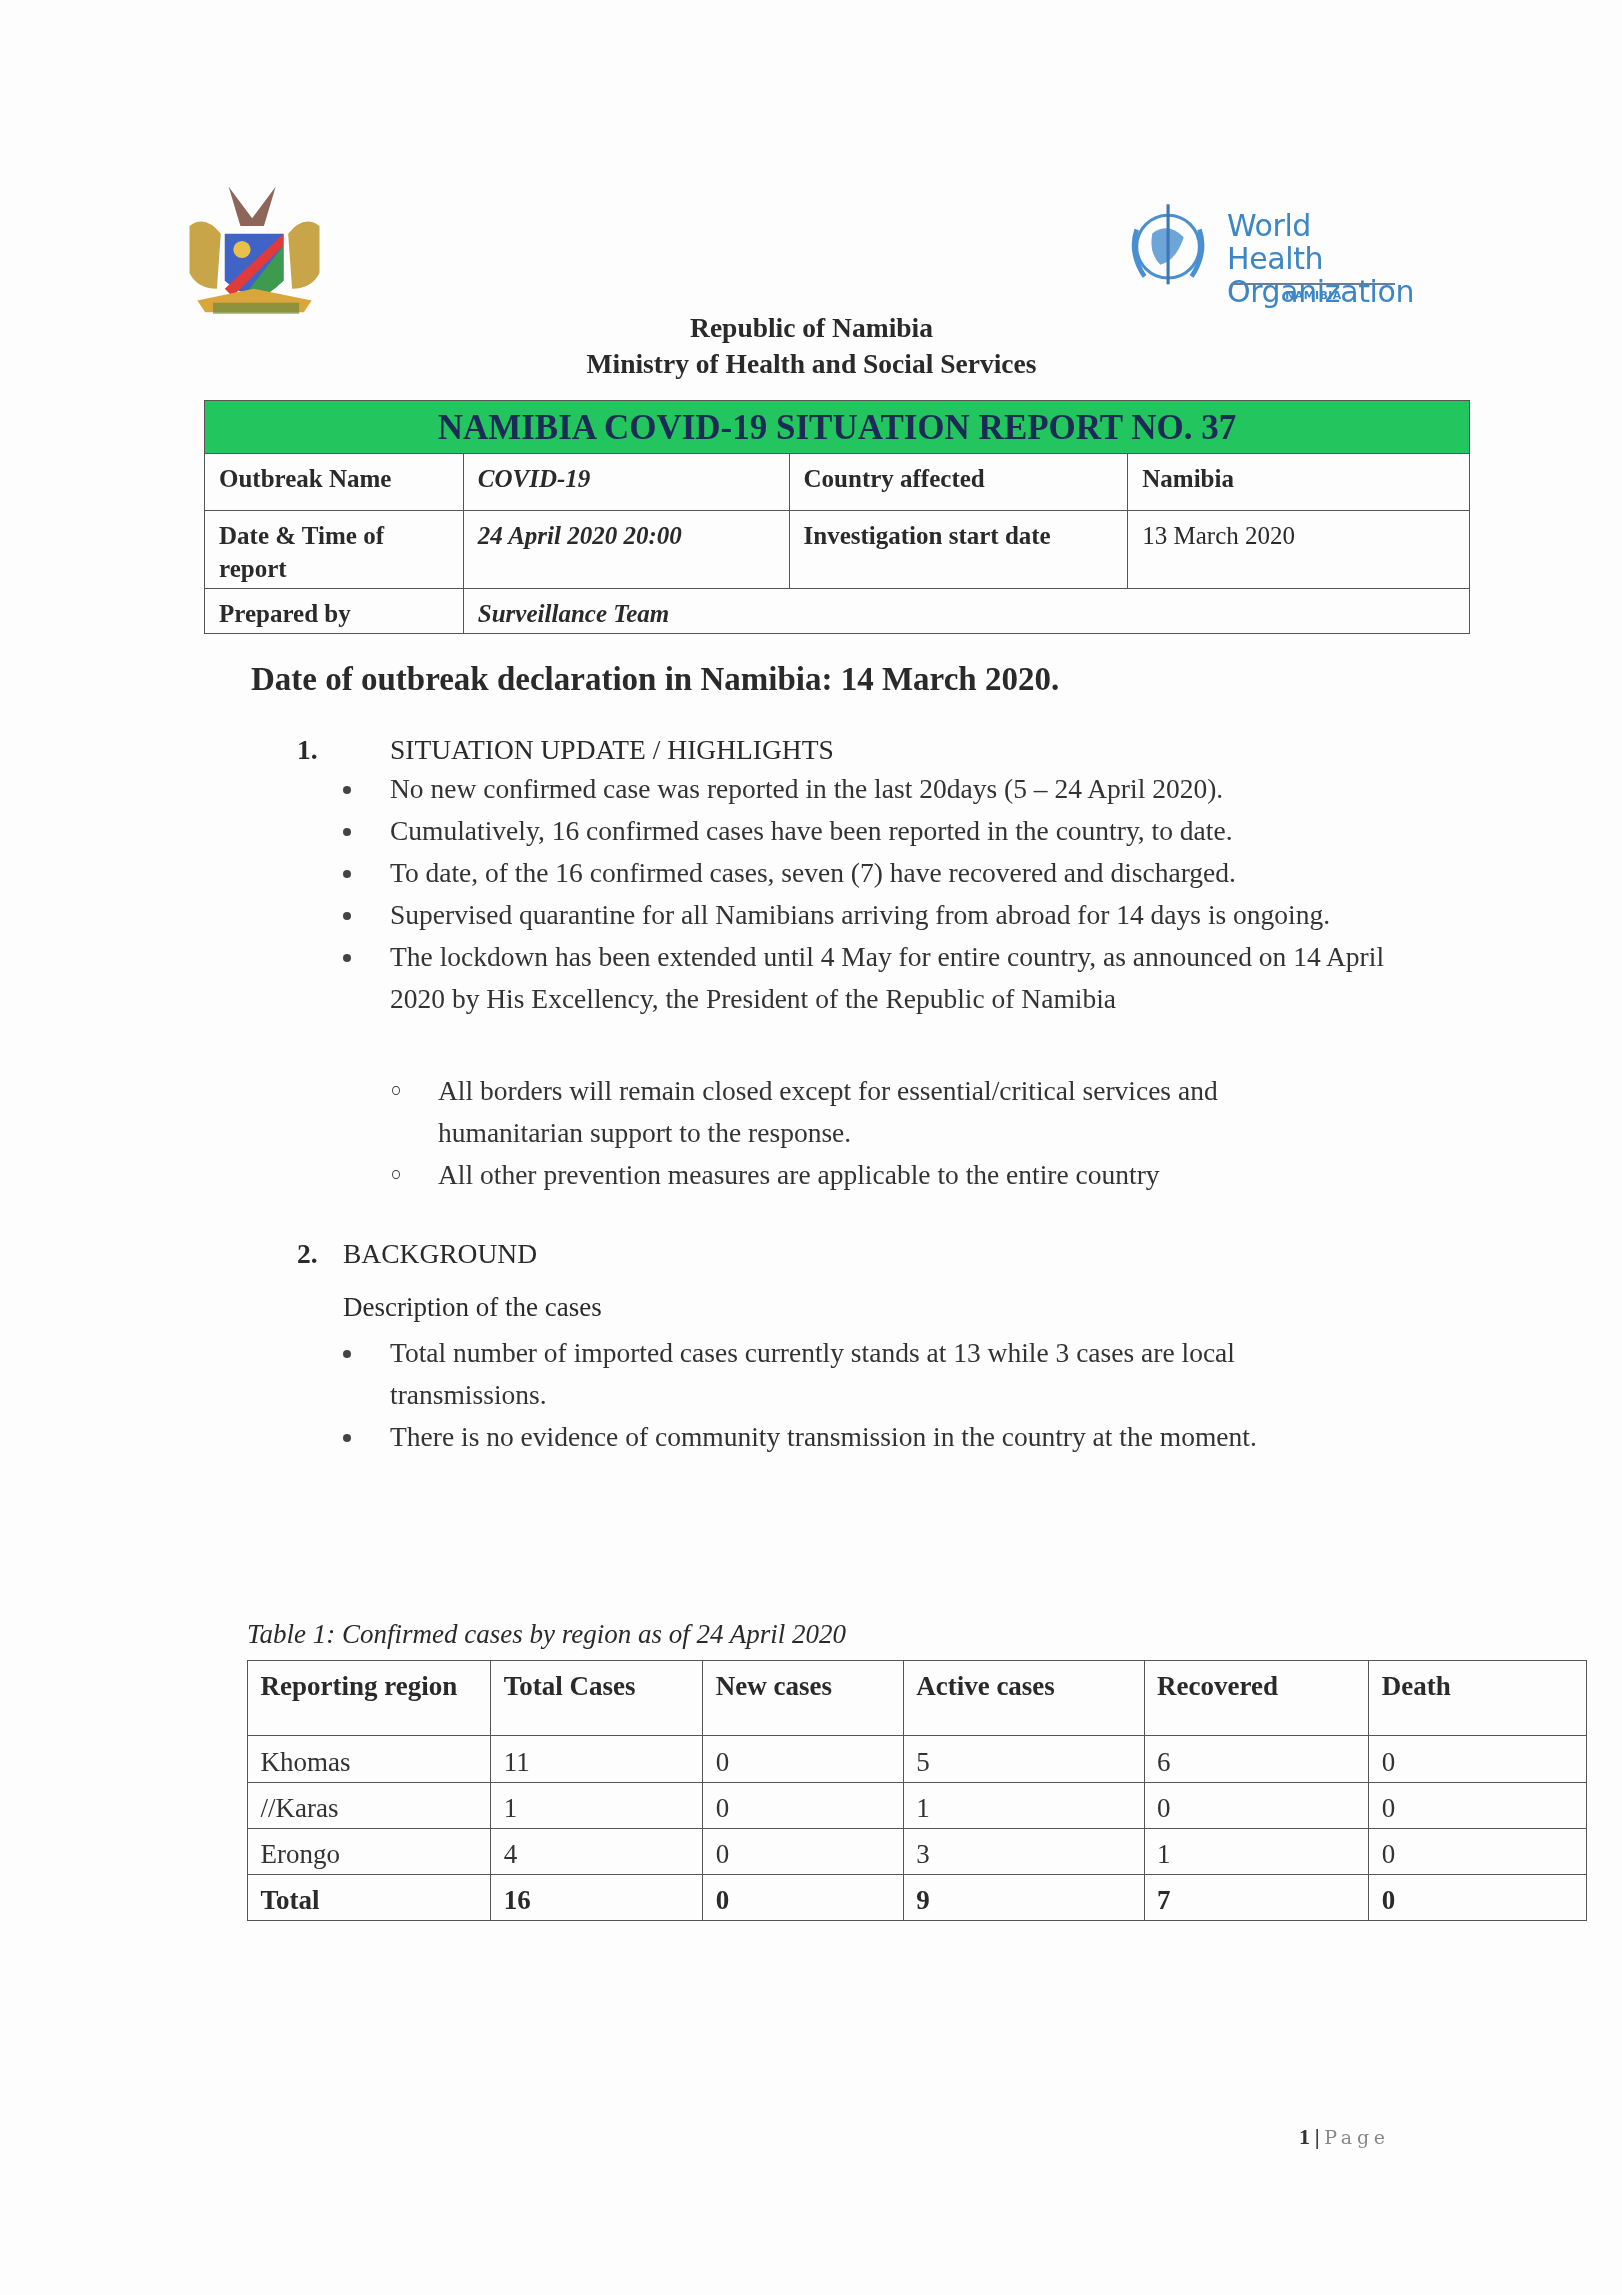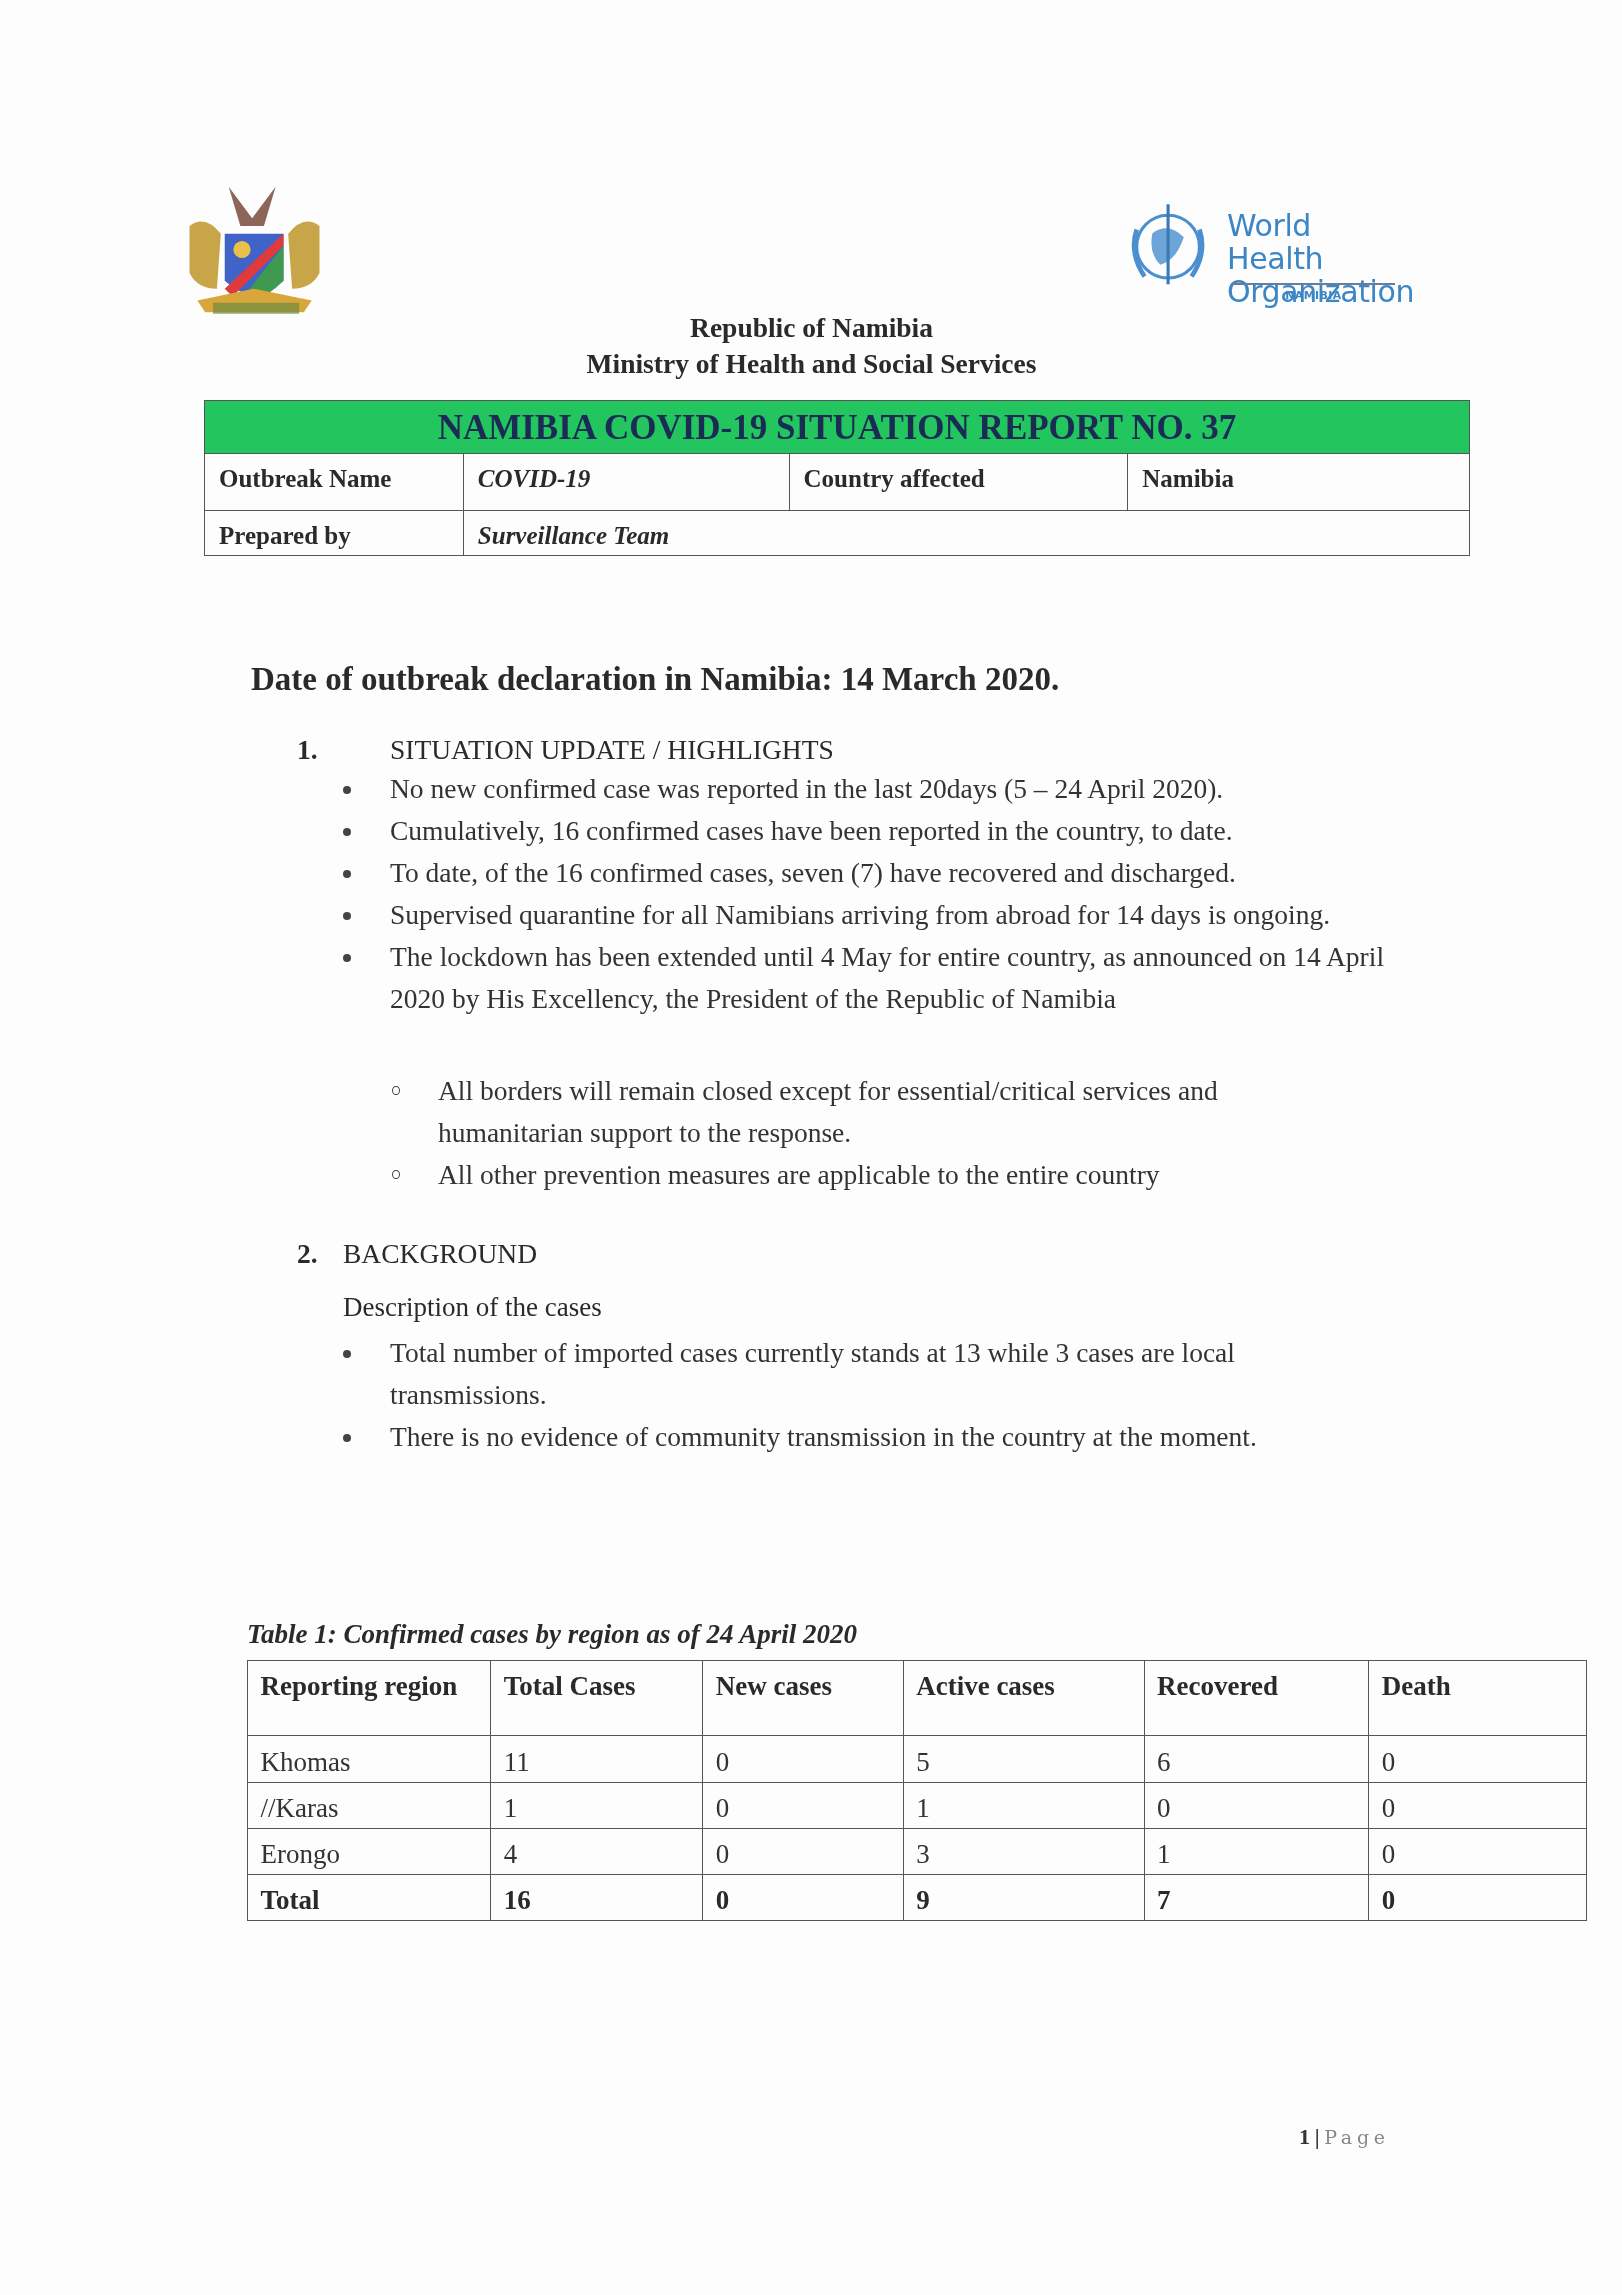--- a/index.html
+++ b/index.html
@@ -30,21 +30,21 @@
 
   .sec-num { font-size: 27.5px; font-weight: bold; color: #2a2a2a; }
   .sec-title { font-size: 27.5px; font-weight: normal; color: #2a2a2a; }
 
   .bullets { list-style: none; margin: 0; padding: 0; }
   .bullets li { position: relative; font-size: 27.5px; line-height: 42px; color: #333; padding-left: 0; }
   .dot { position: absolute; left: -47px; top: 18px; width: 7.9px; height: 7.9px; border-radius: 50%; background: #444; }
   .circ { position: absolute; left: -46px; top: 15.7px; width: 7.9px; height: 9.4px; border-radius: 50%; border: 1.6px solid #444; box-sizing: border-box; }
 
   
-  .caption { left: 247px; top: 1619px; font-size: 27px; font-style: italic; font-weight: bold; color: #2a2a2a; }
+  .caption { left: 247px; top: 1619px; font-size: 27px; font-style: italic; font-weight: normal; color: #2a2a2a; }
   .cases { left: 247px; top: 1660px; width: 1340px; border-collapse: collapse; }
   .cases td, .cases th { border: 1.6px solid #555; font-size: 27px; text-align: left; vertical-align: top; padding: 6.3px 12.6px 0 12.6px; line-height: 38px; color: #333; font-weight: normal; }
   .cases th { font-weight: bold; color: #2a2a2a; height: 68px; }
   .cases tr.data td { height: 39px; }
   .cases tr.total td { font-weight: bold; color: #2a2a2a; }
 
   .footer { left: 1299px; top: 2124px; font-size: 22px; color: #333; }
   .footer .pg { font-weight: bold; }
   .footer .sep { margin: 0 4.7px; font-weight: bold; }
   .footer .word { color: #888; letter-spacing: 4.7px; font-family: "DejaVu Serif", serif; font-size: 19px; }
@@ -96,20 +96,26 @@
     </colgroup>
   <tbody>
       <tr>
     <td colspan="4" class="banner">NAMIBIA COVID-19 SITUATION REPORT NO. 37</td>
   </tr>
   <tr style="height:57px">
     <td class="b">Outbreak Name</td>
     <td class="b i">COVID-19</td>
     <td class="b">Country affected</td>
     <td class="b">Namibia</td>
+  </tr>
+  <tr style="height:67px">
+    <td class="b">Date &amp; Time of report</td>
+    <td class="b i">24 April 2020 20:00</td>
+    <td class="b">Investigation start date</td>
+    <td>13 March 2020</td>
   </tr>
   <tr style="height:45px">
     <td class="b">Prepared by</td>
     <td colspan="3" class="b i">Surveillance Team</td>
   </tr>
 </tbody>
   </table>
 
 <div class="abs declaration">Date of outbreak declaration in Namibia: 14 March 2020.</div>
 

